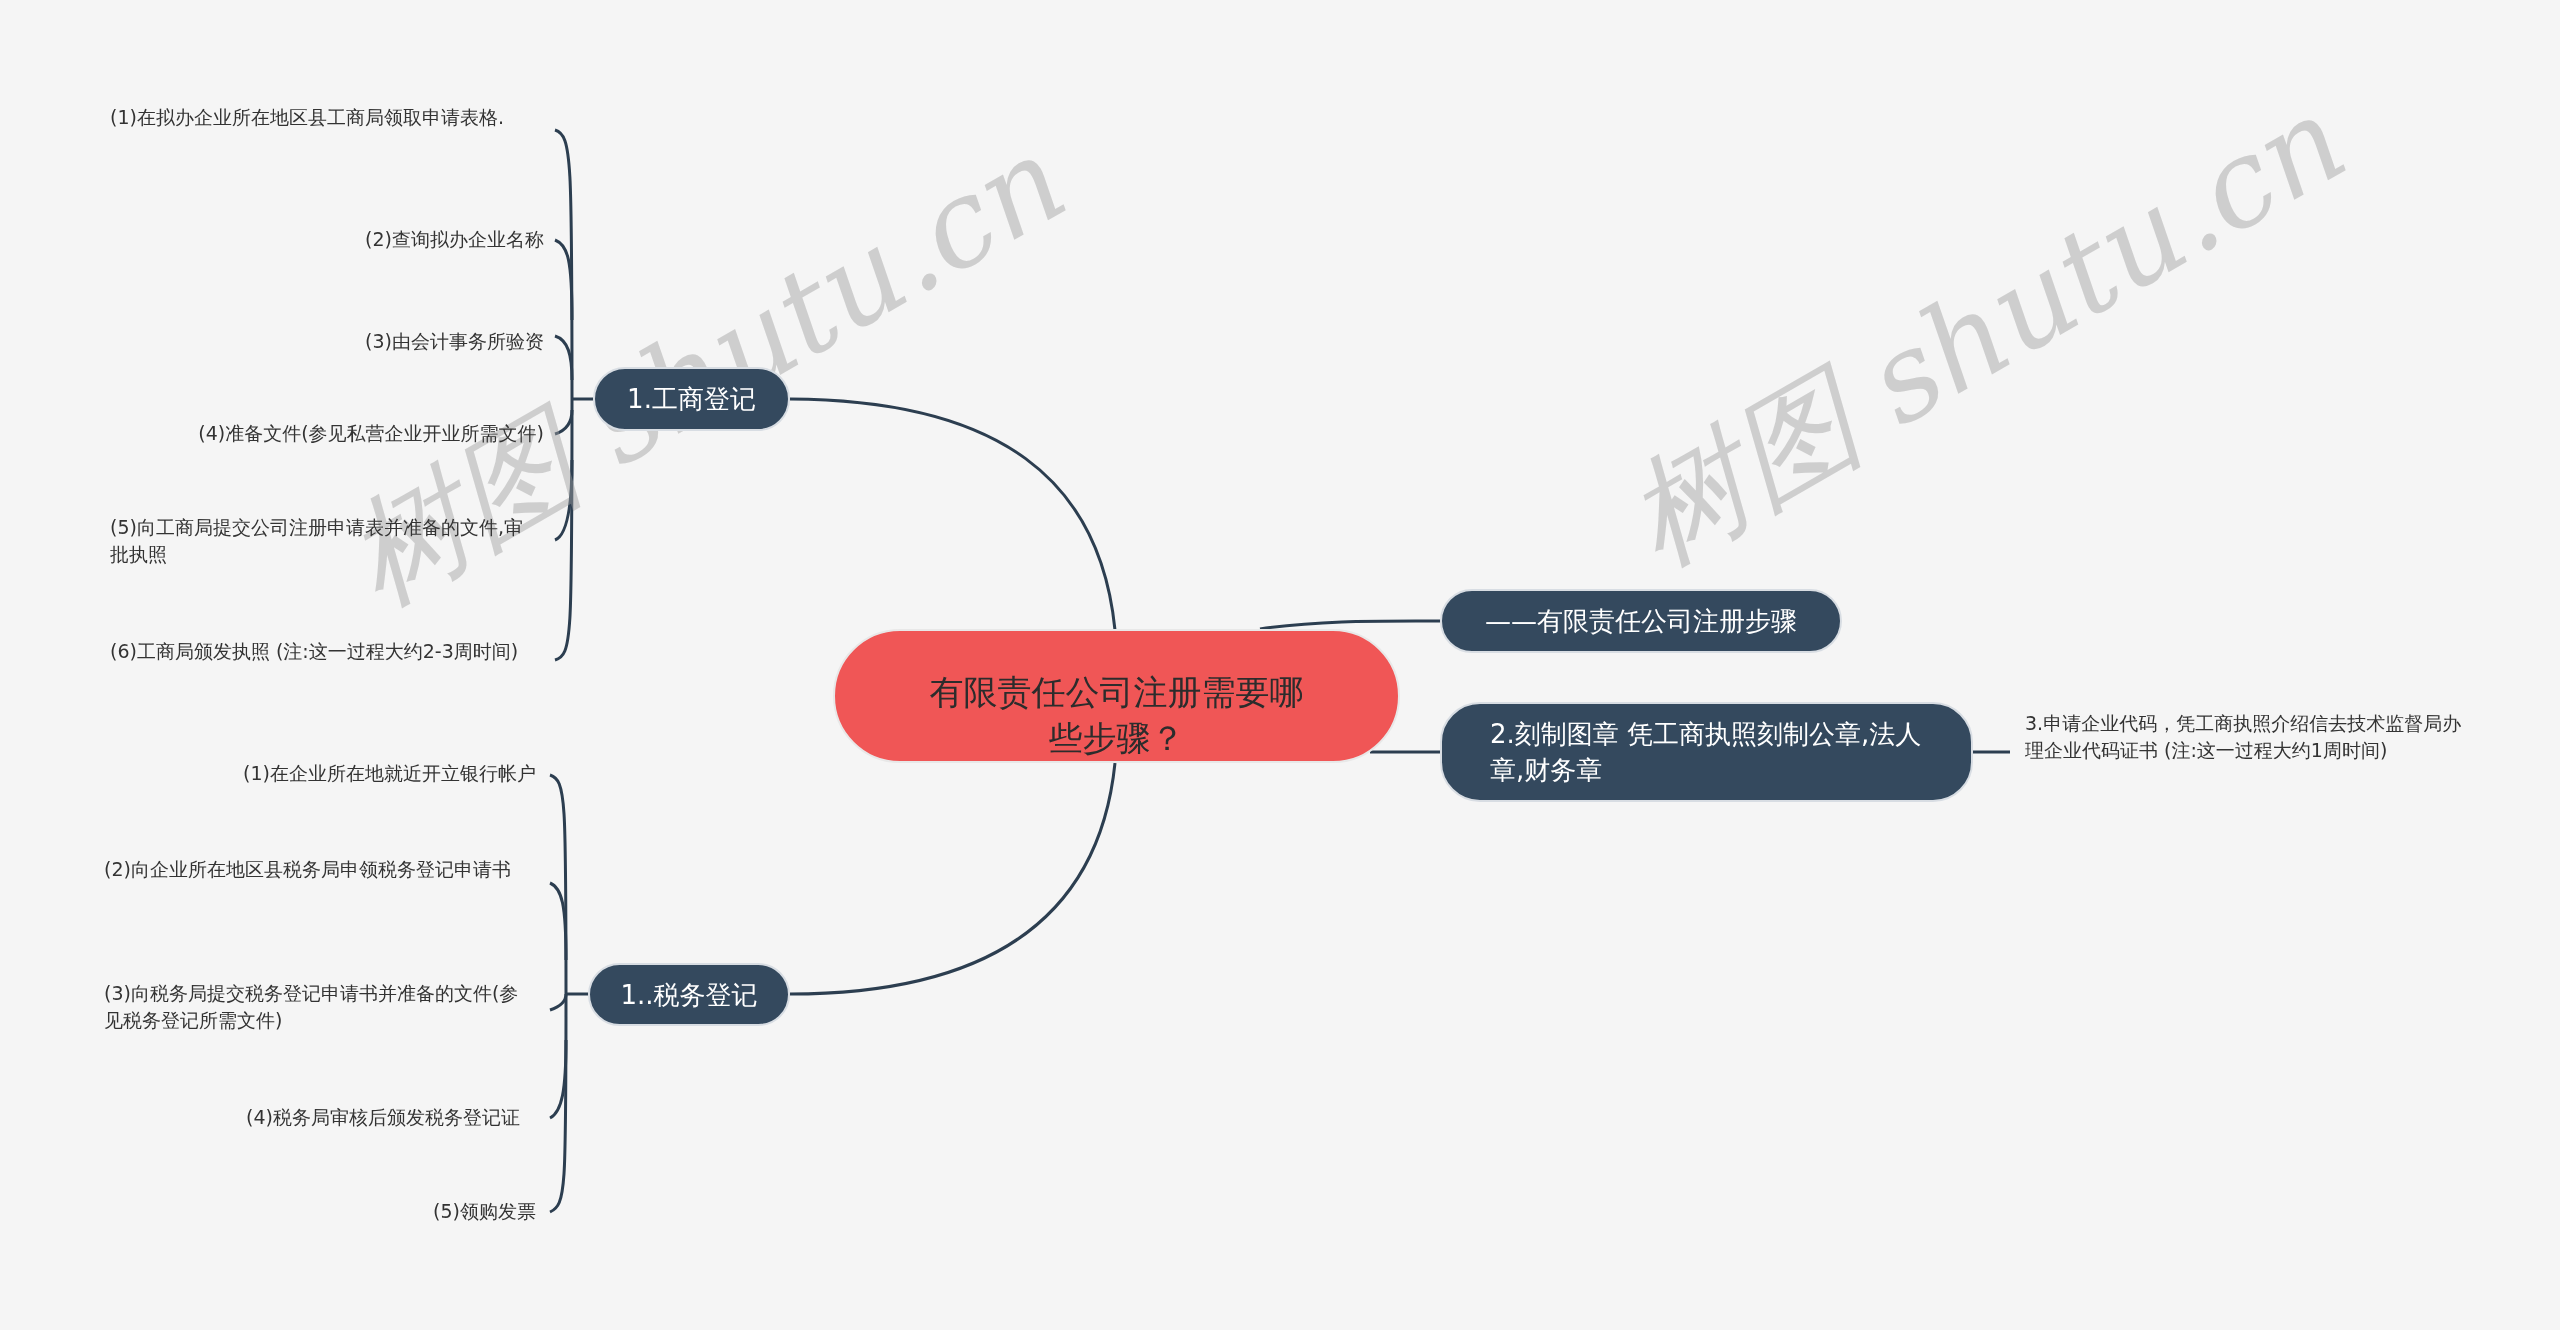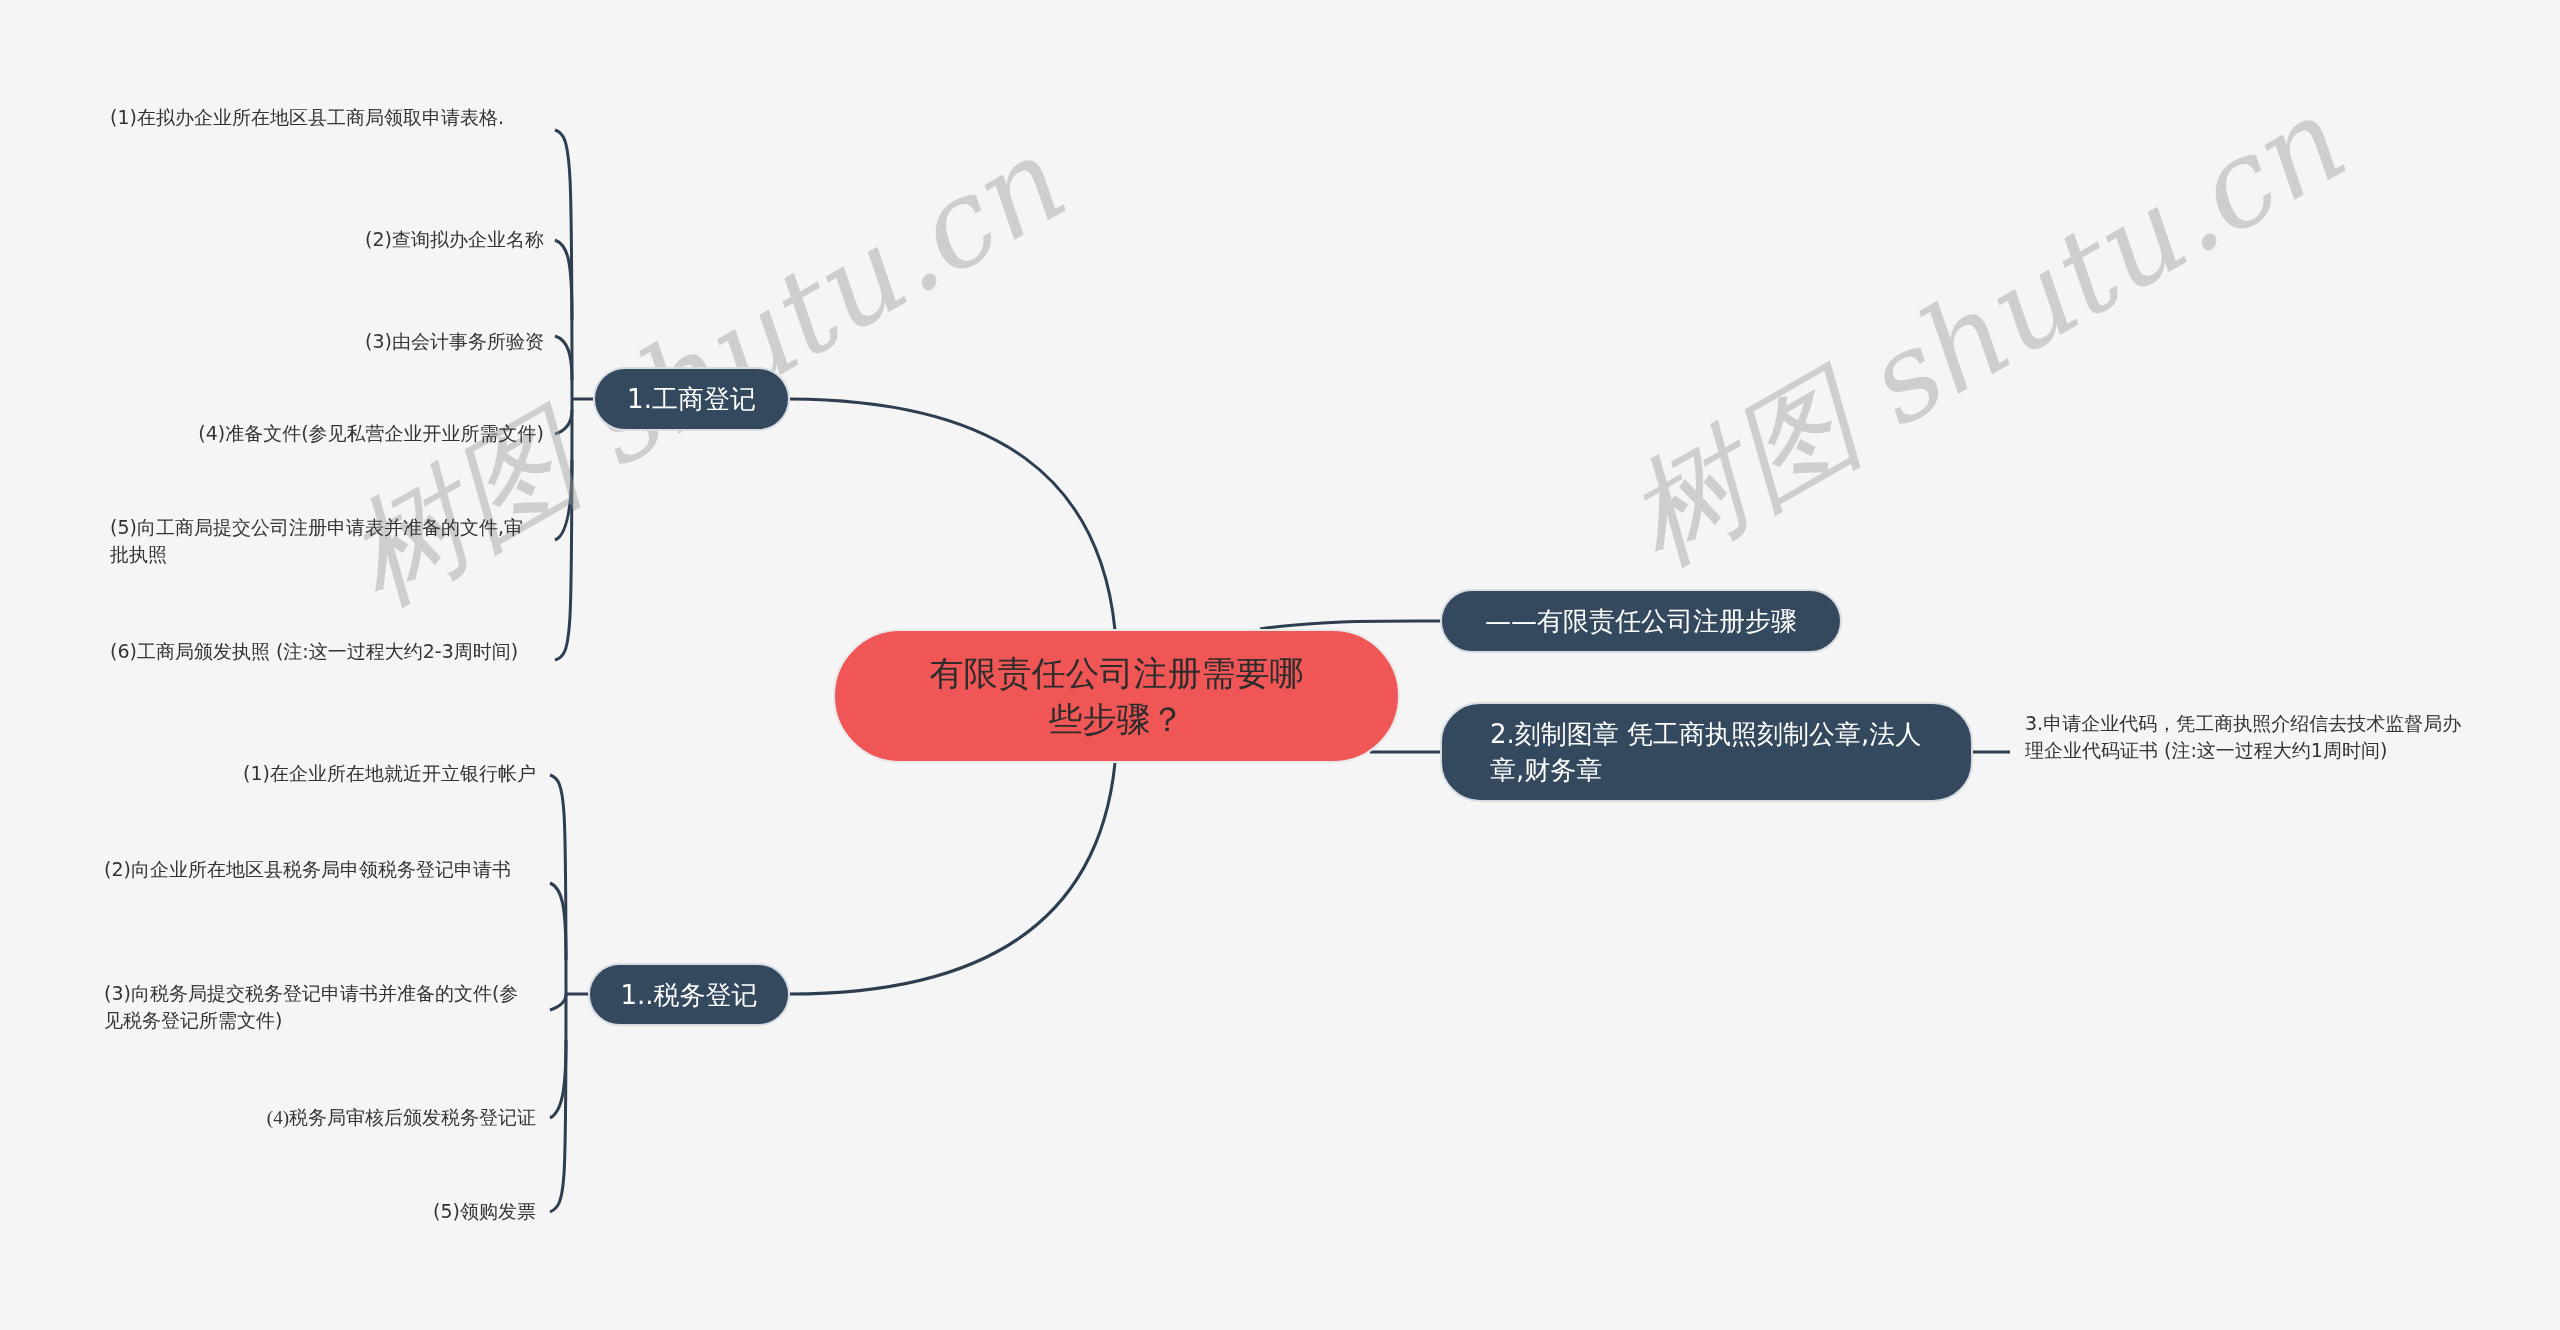--- a/index.html
+++ b/index.html
@@ -1,19 +1,19 @@
 <!DOCTYPE html>
 <html><head>
 <meta charset="utf-8">
 <style>
   html, body { margin:0; padding:0; }
   body { width:2560px; height:1330px; background:#f5f5f5; position:relative; overflow:hidden;
          font-family:"DejaVu Sans","Liberation Sans",sans-serif; }
   svg.lines { position:absolute; left:0; top:0; }
-  .node { position:absolute; box-sizing:border-box; display:flex; align-items:center; justify-content:center;
+  .node { position:absolute; box-sizing:border-box; display:flex; align-items:center; justify-content:flex-end;
           color:#ffffff; background:#34495e; border-radius:40px; text-align:left; }
   .center { background:#f05656; color:#2c2c2c; border-radius:70px; font-size:34px; line-height:46px;
             text-align:center; border:2px solid #e8e8e8; }
   .branch { font-size:26px; line-height:36px; border:2px solid #d8dde3; }
   .leaf { position:absolute; font-size:19px; line-height:27px; color:#333; }
   .leaf.r { text-align:right; }
   .watermark { position:absolute; font-family:"DejaVu Serif","Liberation Serif",serif; font-style:italic;
                color:rgba(160,160,160,0.45); font-size:120px; white-space:nowrap; transform-origin:left bottom;
                transform:rotate(-30deg); pointer-events:none; }
 </style>
@@ -64,21 +64,21 @@
 <div class="leaf r" style="left:110px; top:420px; width:434px;">(4)准备文件(参见私营企业开业所需文件)</div>
 <div class="leaf" style="left:110px; top:514px; width:430px;">(5)向工商局提交公司注册申请表并准备的文件,审批执照</div>
 <div class="leaf" style="left:110px; top:638px; width:440px;">(6)工商局颁发执照 (注:这一过程大约2-3周时间)</div>
 
 <div class="node branch" style="left:588px; top:963px; width:202px; height:63px; justify-content:center;">
   <span>1..税务登记</span>
 </div>
 <div class="leaf r" style="left:100px; top:760px; width:436px;">(1)在企业所在地就近开立银行帐户</div>
 <div class="leaf" style="left:104px; top:856px; width:424px;">(2)向企业所在地区县税务局申领税务登记申请书</div>
 <div class="leaf" style="left:104px; top:980px; width:424px;">(3)向税务局提交税务登记申请书并准备的文件(参见税务登记所需文件)</div>
-<div class="leaf r" style="left:100px; top:1104px; width:436px;font-family:Liberation Serif, serif;">(4)税务局审核后颁发税务登记证</div>
+<div class="leaf r" style="left:84px; top:1104px; width:436px;">(4)税务局审核后颁发税务登记证</div>
 <div class="leaf r" style="left:100px; top:1198px; width:436px;">(5)领购发票</div>
 
 <div class="node branch" style="left:1440px; top:589px; width:402px; height:64px; justify-content:center;">
   <span>——有限责任公司注册步骤</span>
 </div>
 <div class="node branch" style="left:1440px; top:702px; width:533px; height:100px; padding:0 40px 0 48px; justify-content:center;">
   <span>2.刻制图章 凭工商执照刻制公章,法人章,财务章</span>
 </div>
 <div class="leaf" style="left:2025px; top:710px; width:440px;">3.申请企业代码，凭工商执照介绍信去技术监督局办理企业代码证书 (注:这一过程大约1周时间)</div>
 

